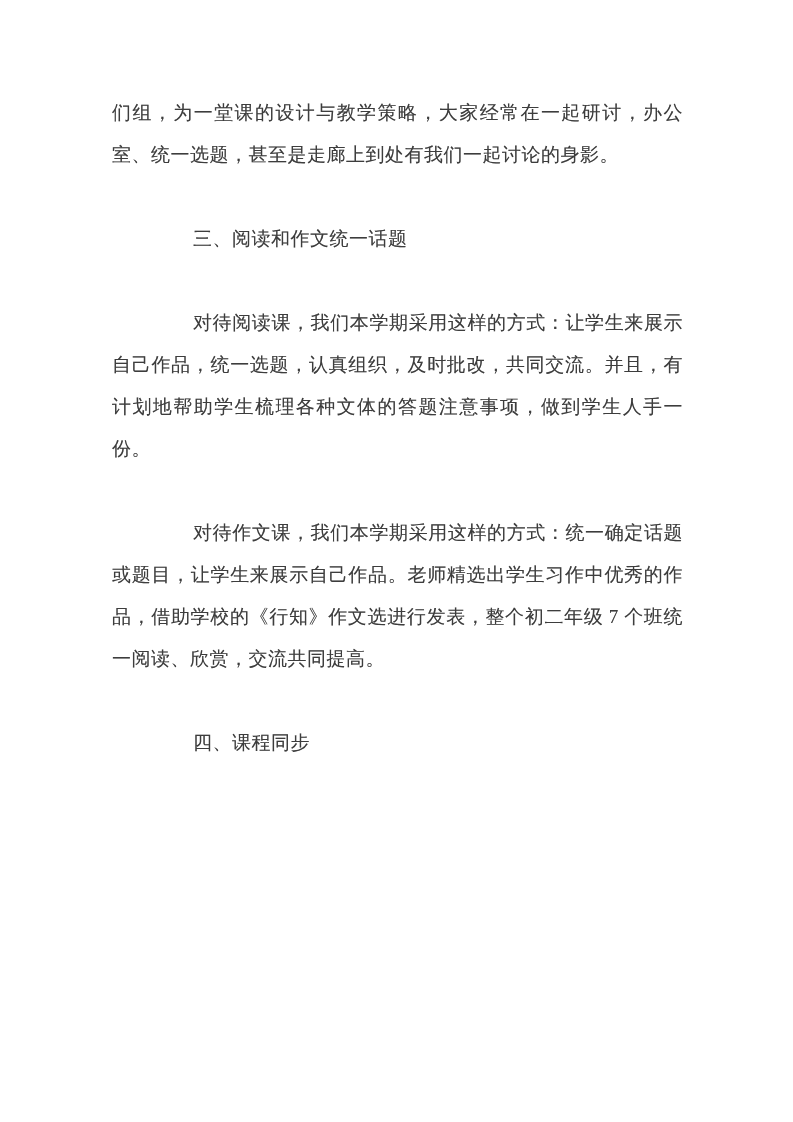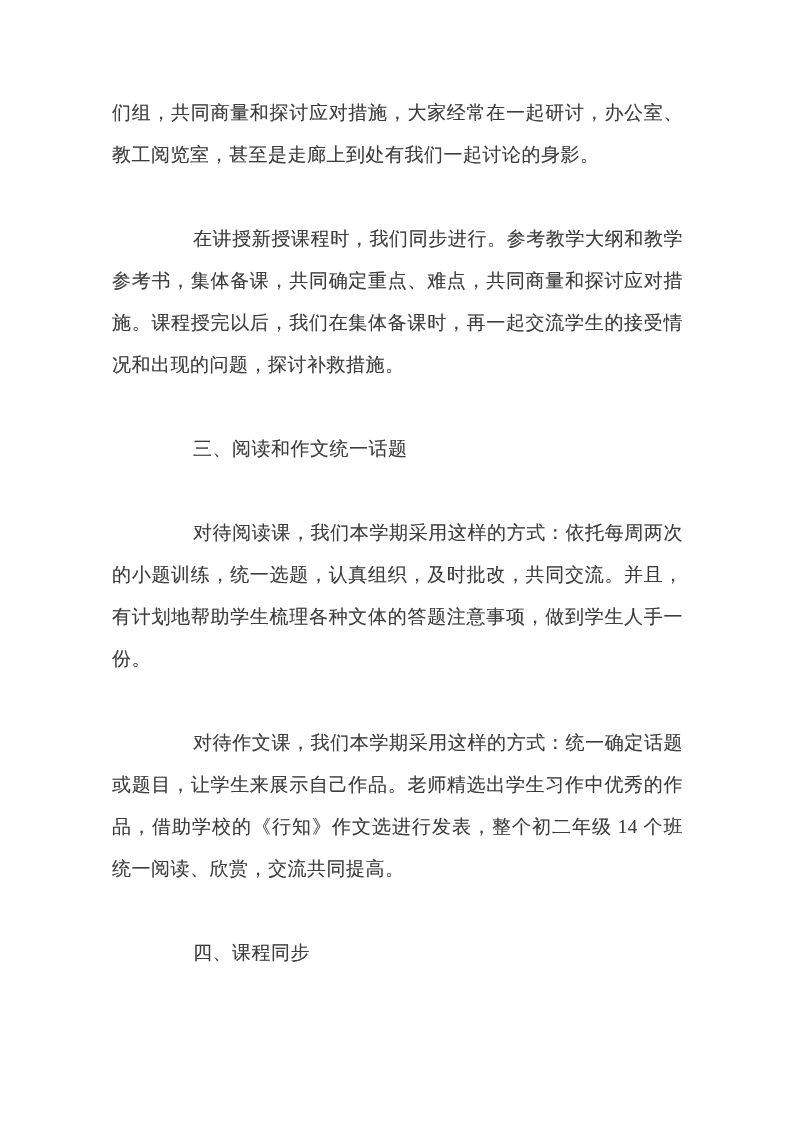--- a/index.html
+++ b/index.html
@@ -35,25 +35,24 @@
   }
   .heading {
     text-align: left;
     text-indent: 81px;
   }
 </style>
 </head>
 <body>
 
 <div class="page">
-  <p class="block para">们组，共同商量和探讨应对措施，大家经常在一起研讨，办公室、教工阅览室，甚至是走廊上到处有我们一起讨论的身影。</p>
+  <p class="block para">们组，为一堂课的设计与教学策略，大家经常在一起研讨，办公室、统一选题，甚至是走廊上到处有我们一起讨论的身影。</p>
 
 
-  <p class="block para indent">在讲授新授课程时，我们同步进行。参考教学大纲和教学参考书，集体备课，共同确定重点、难点，共同商量和探讨应对措施。课程授完以后，我们在集体备课时，再一起交流学生的接受情况和出现的问题，探讨补救措施。</p>
 
   <p class="block heading">三、阅读和作文统一话题</p>
 
-  <p class="block para indent">对待阅读课，我们本学期采用这样的方式：依托每周两次的小题训练，统一选题，认真组织，及时批改，共同交流。并且，有计划地帮助学生梳理各种文体的答题注意事项，做到学生人手一份。</p>
+  <p class="block para indent">对待阅读课，我们本学期采用这样的方式：让学生来展示自己作品，统一选题，认真组织，及时批改，共同交流。并且，有计划地帮助学生梳理各种文体的答题注意事项，做到学生人手一份。</p>
 
-  <p class="block para indent">对待作文课，我们本学期采用这样的方式：统一确定话题或题目，让学生来展示自己作品。老师精选出学生习作中优秀的作品，借助学校的《行知》作文选进行发表，整个初二年级 14 个班统一阅读、欣赏，交流共同提高。</p>
+  <p class="block para indent">对待作文课，我们本学期采用这样的方式：统一确定话题或题目，让学生来展示自己作品。老师精选出学生习作中优秀的作品，借助学校的《行知》作文选进行发表，整个初二年级 7 个班统一阅读、欣赏，交流共同提高。</p>
 
   <p class="block heading">四、课程同步</p>
 </div>
 
 </body></html>

